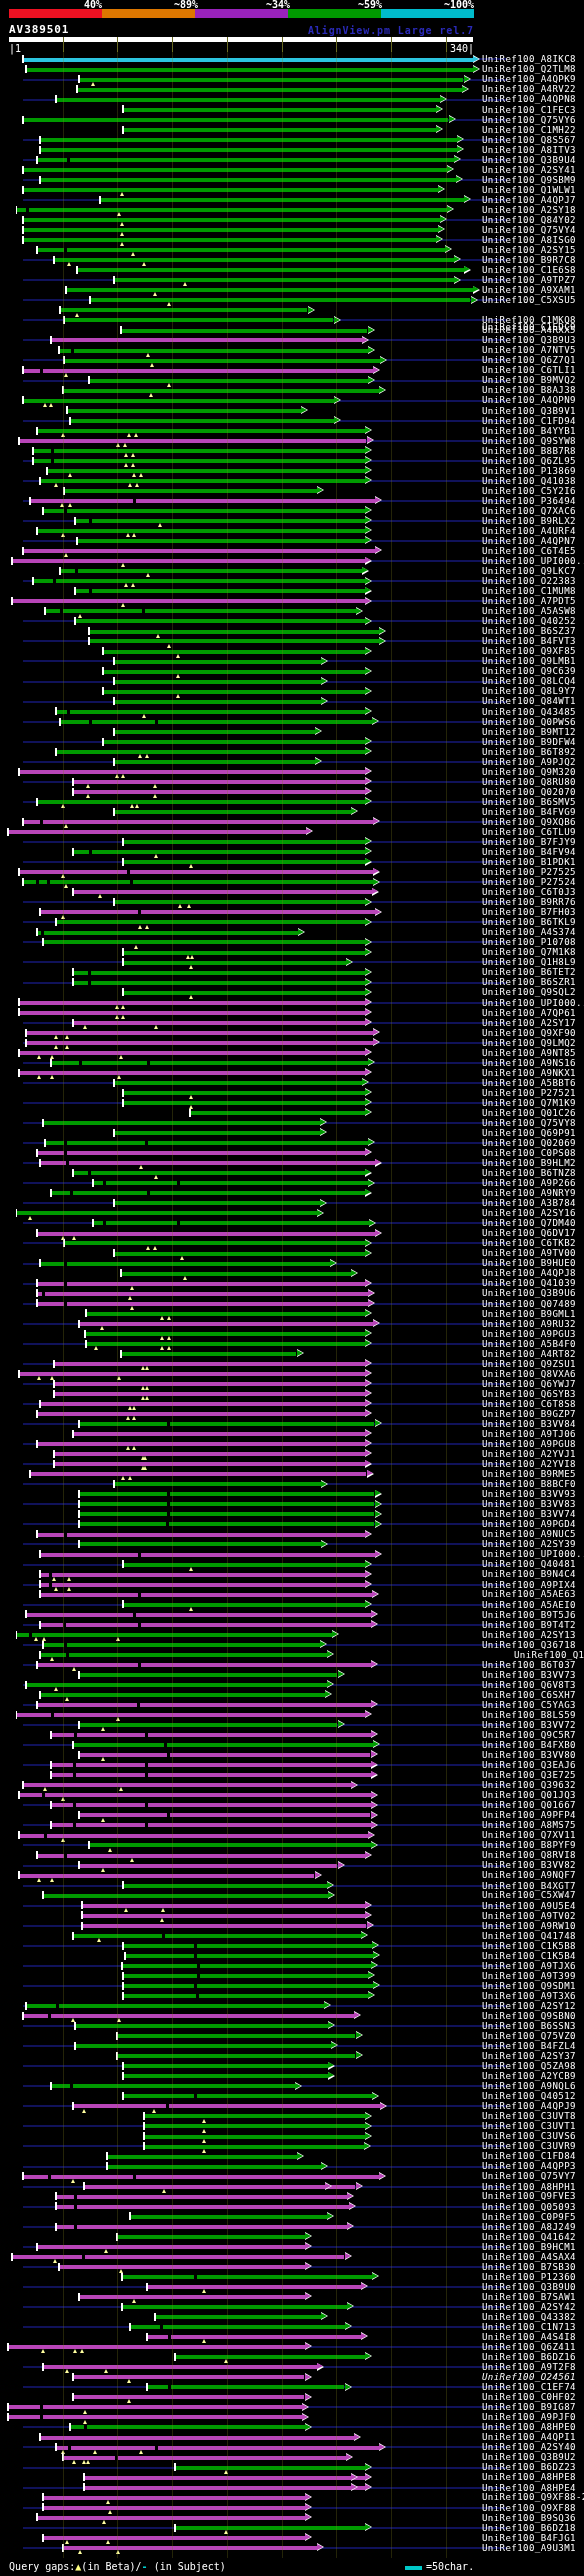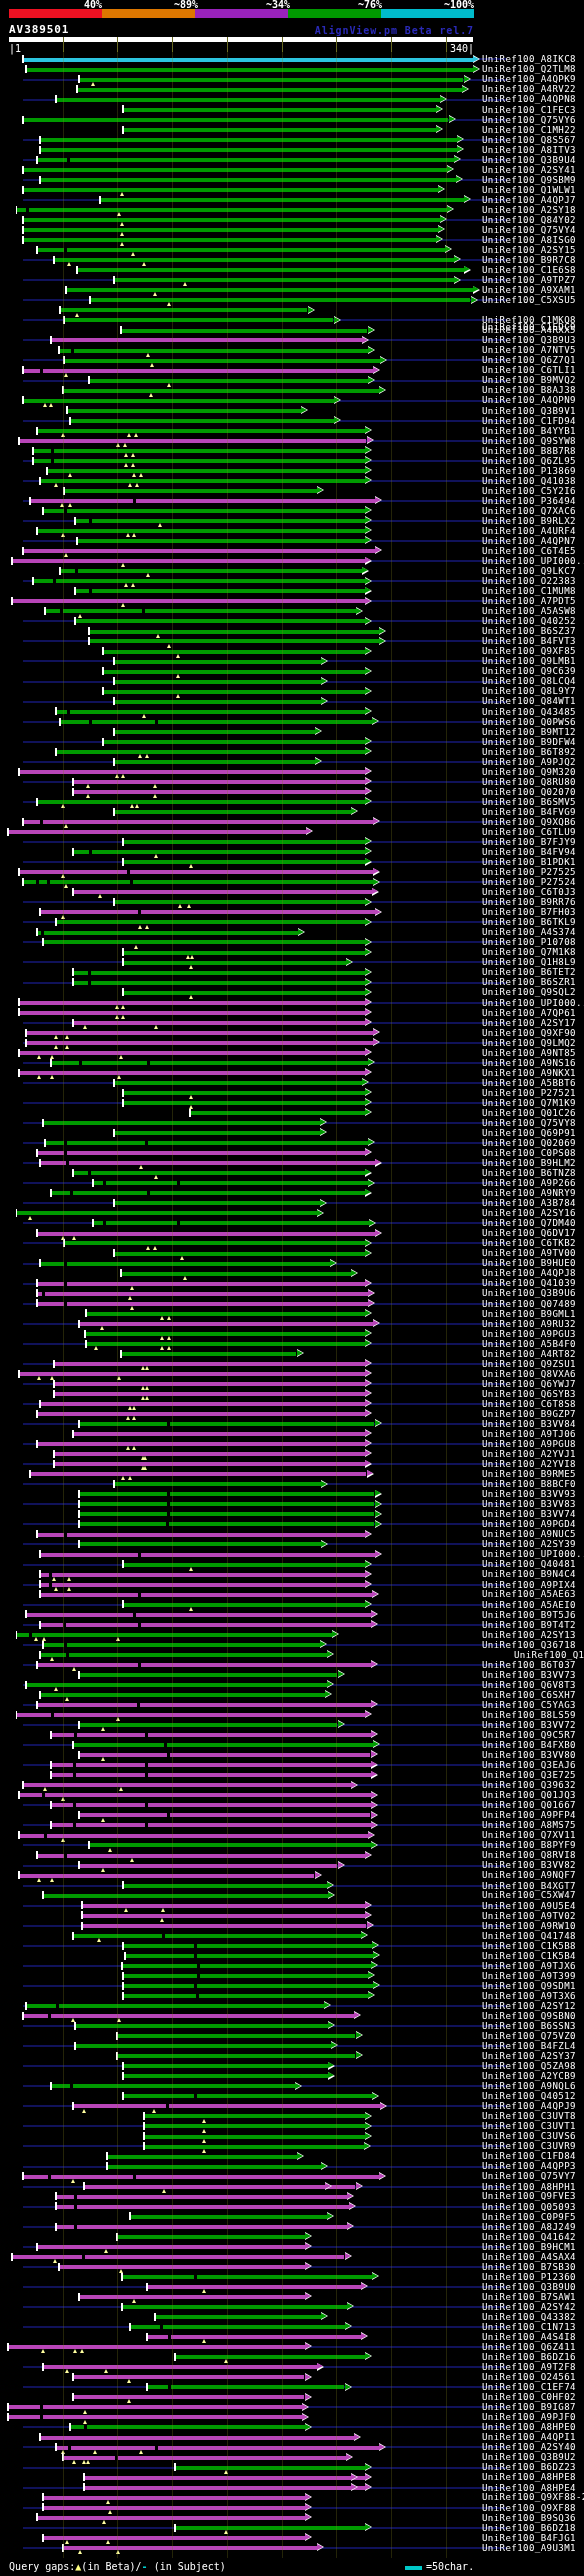--- a/index.html
+++ b/index.html
@@ -37,26 +37,26 @@
 
 <div id="app">
   <div id="scale-bar">
       <div class="scale-seg" style="left: 9.1px; width: 93px; background: rgb(238, 17, 34);"></div>
       <div class="scale-label" style="left: 93px;">40%</div>
       <div class="scale-seg" style="left: 102px; width: 93px; background: rgb(221, 119, 0);"></div>
       <div class="scale-label" style="left: 186px;">~89%</div>
       <div class="scale-seg" style="left: 195px; width: 93px; background: rgb(153, 34, 187);"></div>
       <div class="scale-label" style="left: 278px;">~34%</div>
       <div class="scale-seg" style="left: 288px; width: 93px; background: rgb(0, 153, 0);"></div>
-      <div class="scale-label" style="left: 370px;">~76%</div>
+      <div class="scale-label" style="left: 370px;">~59%</div>
       <div class="scale-seg" style="left: 381px; width: 93px; background: rgb(0, 187, 204);"></div>
       <div class="scale-label" style="left: 459px;">~100%</div>
     </div>
   <div id="query-name">AV389501</div>
-  <div id="watermark" style="right:111px;">AlignView.pm Beta rel.7</div>
+  <div id="watermark" style="right:111px;">AlignView.pm Large rel.7</div>
   <div id="ruler-bar"></div>
   <div id="ruler-start">|1</div>
   <div id="ruler-end" style="right:111px;">340|</div>
   <div id="plot-area">
       <div class="rowline" style="left: 23px; width: 484px; top: 58px;"></div>
       <div class="bar" style="left: 24px; width: 449px; top: 58px; background: rgb(44, 198, 224);"></div>
       <div class="stick" style="left: 22.4px; top: 55px;"></div>
       <div class="arrow-w" style="left: 473px; top: 55px;"></div>
       <div class="arrow-c" style="left: 473px; top: 56px; border-left-color: rgb(44, 198, 224);"></div>
       <div class="hit-label" style="top: 54px;">UniRef100_A8IKC8</div>
@@ -1618,21 +1618,21 @@
       <div class="arrow-w" style="left: 317px; top: 2363px;"></div>
       <div class="arrow-c" style="left: 317px; top: 2363px; border-left-color: rgb(184, 69, 184);"></div>
       <div class="gapq" style="left: 65px; top: 2369px;"></div>
       <div class="gapq" style="left: 104px; top: 2369px;"></div>
       <div class="hit-label" style="top: 2362px;">UniRef100_A9T2F8</div>
       <div class="bar" style="left: 73px; width: 231px; top: 2375px; background: rgb(184, 69, 184);"></div>
       <div class="stick" style="left: 72px; top: 2373px;"></div>
       <div class="arrow-w" style="left: 305px; top: 2373px;"></div>
       <div class="arrow-c" style="left: 305px; top: 2374px; border-left-color: rgb(184, 69, 184);"></div>
       <div class="gapq" style="left: 127px; top: 2379px;"></div>
-      <div class="hit-label" style="top: 2372px;">UniRef100_O24561</div>
+      <div class="hit-label" style="top: 2372px; font-style: italic;">UniRef100_O24561</div>
       <div class="rowline" style="left: 23px; width: 484px; top: 2386px;"></div>
       <div class="bar" style="left: 147px; width: 197px; top: 2385px; background: rgb(0, 154, 0);"></div>
       <div class="stick" style="left: 146px; top: 2383px;"></div>
       <div class="arrow-w" style="left: 345px; top: 2383px;"></div>
       <div class="arrow-c" style="left: 345px; top: 2384px; border-left-color: rgb(0, 154, 0);"></div>
       <div class="dash" style="left: 168px; top: 2385px;"></div>
       <div class="hit-label" style="top: 2382px;">UniRef100_C1EF74</div>
       <div class="bar" style="left: 73px; width: 231px; top: 2395px; background: rgb(184, 69, 184);"></div>
       <div class="stick" style="left: 72px; top: 2393px;"></div>
       <div class="arrow-w" style="left: 305px; top: 2393px;"></div>

